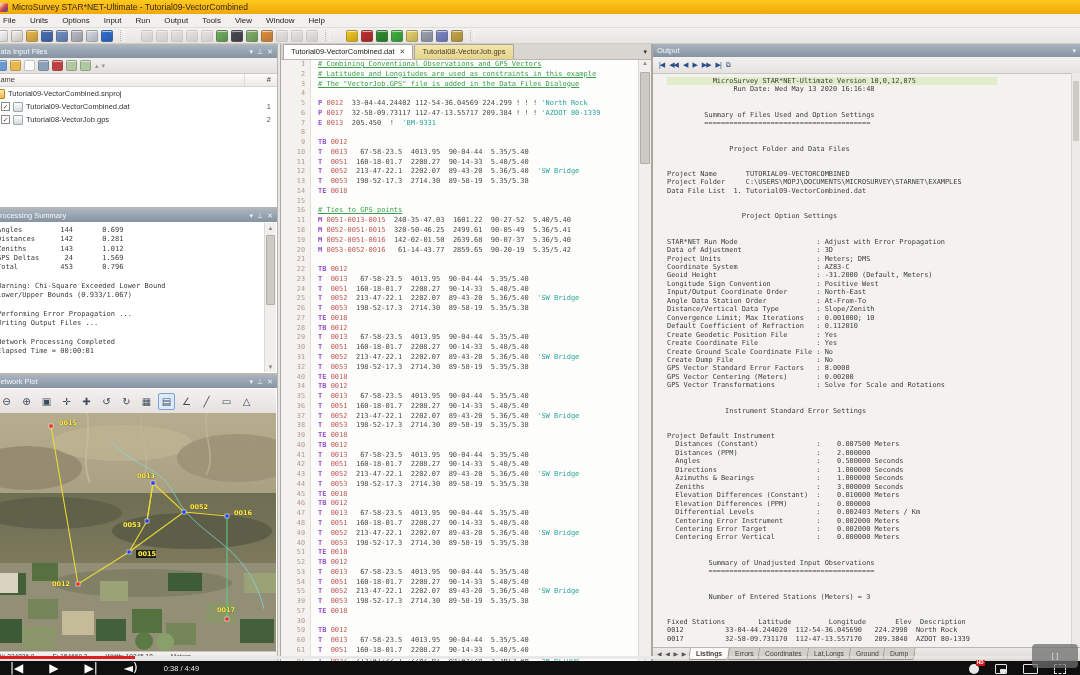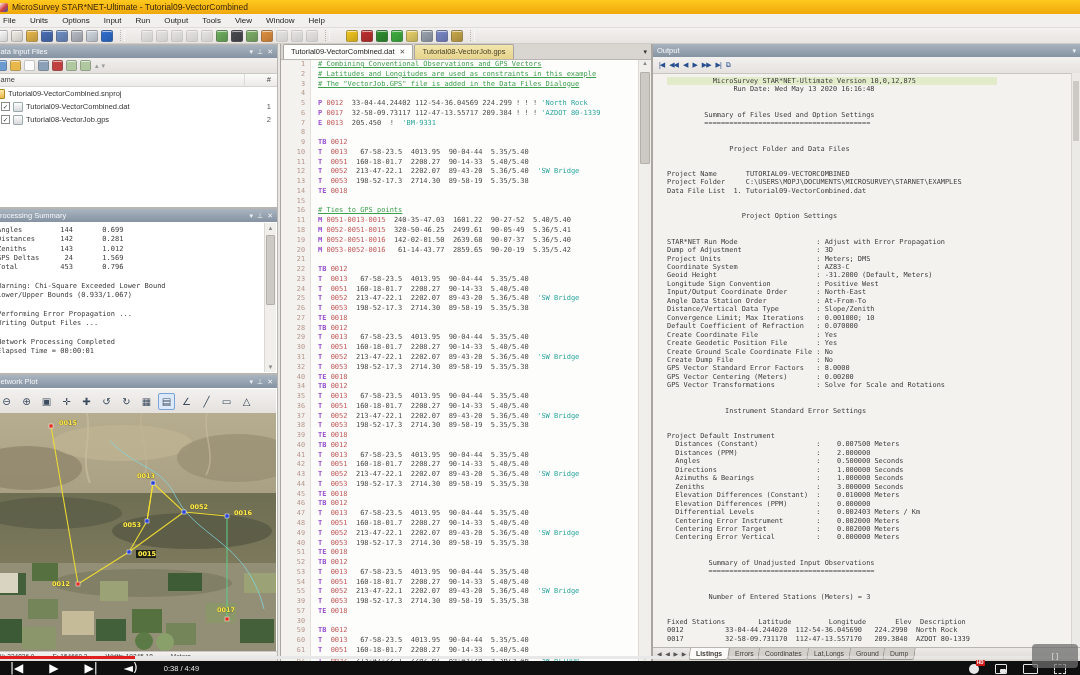--- a/index.html
+++ b/index.html
@@ -468,32 +468,32 @@
           <div class="oline">&nbsp;</div>
           <div class="oline">Project Name       TUTORIAL09-VECTORCOMBINED</div>
           <div class="oline">Project Folder     C:\USERS\MOPJ\DOCUMENTS\MICROSURVEY\STARNET\EXAMPLES</div>
           <div class="oline">Data File List  1. Tutorial09-VectorCombined.dat</div>
           <div class="oline">&nbsp;</div>
           <div class="oline">&nbsp;</div>
           <div class="oline">                  Project Option Settings</div>
           <div class="oline">&nbsp;</div>
           <div class="oline">&nbsp;</div>
           <div class="oline">STAR*NET Run Mode                   : Adjust with Error Propagation</div>
-          <div class="oline">Dump of Adjustment                  : 3D</div>
+          <div class="oline">Data of Adjustment                  : 3D</div>
           <div class="oline">Project Units                       : Meters; DMS</div>
           <div class="oline">Coordinate System                   : AZ83-C</div>
           <div class="oline">Geoid Height                        : -31.2000 (Default, Meters)</div>
           <div class="oline">Longitude Sign Convention           : Positive West</div>
           <div class="oline">Input/Output Coordinate Order       : North-East</div>
           <div class="oline">Angle Data Station Order            : At-From-To</div>
           <div class="oline">Distance/Vertical Data Type         : Slope/Zenith</div>
           <div class="oline">Convergence Limit; Max Iterations   : 0.001000; 10</div>
-          <div class="oline">Default Coefficient of Refraction   : 0.070000</div>
+          <div class="oline">Default Coefficient of Refraction   : 0.112010</div>
+          <div class="oline">Create Geodetic Position File       : Yes</div>
           <div class="oline">Create Coordinate File              : Yes</div>
-          <div class="oline">Create Geodetic Position File       : Yes</div>
           <div class="oline">Create Ground Scale Coordinate File : No</div>
           <div class="oline">Create Dump File                    : No</div>
           <div class="oline">GPS Vector Standard Error Factors   : 8.0000</div>
           <div class="oline">GPS Vector Centering (Meters)       : 0.00200</div>
           <div class="oline">GPS Vector Transformations          : Solve for Scale and Rotations</div>
           <div class="oline">&nbsp;</div>
           <div class="oline">&nbsp;</div>
           <div class="oline">              Instrument Standard Error Settings</div>
           <div class="oline">&nbsp;</div>
           <div class="oline">&nbsp;</div>

